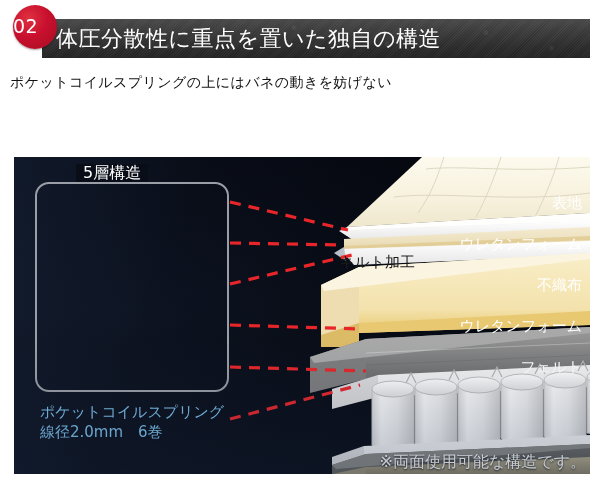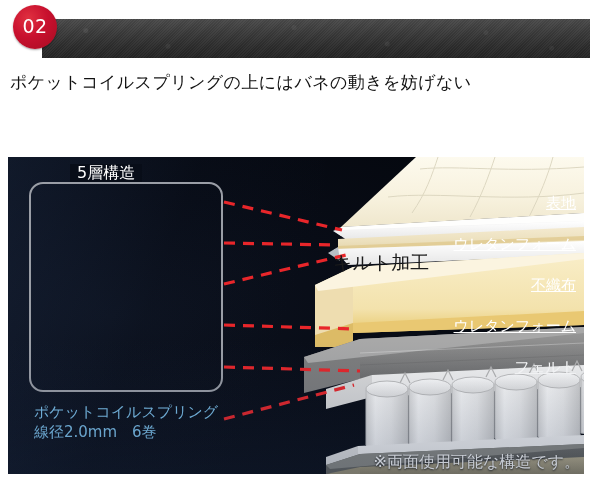--- a/index.html
+++ b/index.html
@@ -32,33 +32,33 @@
     position:absolute;left:56px;top:27px;
     font-size:22px;line-height:24px;color:#fff;letter-spacing:.5px;
     white-space:nowrap;
   }
   .badge{
     position:absolute;left:13px;top:5px;width:44px;height:44px;border-radius:50%;
     background:radial-gradient(circle at 35% 30%, #e03040 0%, #c8102e 45%, #a60d22 100%);
     box-shadow:0 1px 2px rgba(0,0,0,.35);
   }
   .badge span{
-    position:absolute;left:0;right:0;top:10px;text-align:center;
+    position:absolute;left:0;right:0;top:10px;text-align:left;
     font-size:19px;line-height:22px;color:#fff;font-weight:normal;letter-spacing:.5px;
   }
 
   
   .lead{position:absolute;left:10px;top:70px;width:580px;}
   .lead div{
-    font-size:17px;line-height:24px;color:#111;letter-spacing:.4px;white-space:nowrap;
+    font-size:14px;line-height:24px;color:#111;letter-spacing:.4px;white-space:nowrap;
   }
 
   
   .panel{
-    position:absolute;left:8px;top:157px;width:576px;height:317px;overflow:hidden;
+    position:absolute;left:14px;top:157px;width:576px;height:317px;overflow:hidden;
     background:
       radial-gradient(ellipse 80% 70% at 18% 50%, #0d1320 0%, #080c16 55%, #05080f 100%),
       linear-gradient(160deg,#121a28 0%,#0a0f1a 40%,#05080f 100%);
   }
   .panel::before{
     content:"";position:absolute;left:0;top:0;width:55%;height:100%;
     background:linear-gradient(110deg, rgba(40,60,95,.30) 0%, rgba(18,28,48,.12) 45%, transparent 78%);
   }
   .panel::after{
     content:"";position:absolute;left:0;bottom:0;width:100%;height:42%;
@@ -70,50 +70,51 @@
     position:absolute;left:21px;top:25px;width:190px;height:206px;
     border:2px solid #9a9ea6;border-radius:14px;
   }
   .box-title{
     position:absolute;left:62px;top:7px;
     padding:0 7px;background:#080d18;
     font-size:16px;line-height:18px;color:#ffffff;white-space:nowrap;
   }
   .layer-label{
     position:absolute;right:8px;
-    font-size:15px;line-height:18px;color:#ffffff;white-space:nowrap;text-align:right;text-decoration:underline;
+    font-size:15px;line-height:18px;color:#ffffff;white-space:nowrap;text-align:right;
   }
 
   
   .spring-caption{
     position:absolute;left:26px;top:245px;
     font-size:15px;line-height:20px;color:#7cc0ea;white-space:nowrap;
   }
 
   
   .bottom-note{
     position:absolute;right:4px;bottom:2px;
     font-size:16px;line-height:20px;color:#ffffff;white-space:nowrap;
     text-shadow:0 1px 2px rgba(0,0,0,.85);
   }
 
   
   .quilt-label{
     position:absolute;left:325px;top:96px;
-    font-size:19px;line-height:18px;color:#1b1b1b;white-space:nowrap;
+    font-size:15px;line-height:18px;color:#1b1b1b;white-space:nowrap;
   }
 
   .svg-layer{position:absolute;left:0;top:0;width:576px;height:317px;}
   .leader-svg{position:absolute;left:0;top:0;width:576px;height:317px;pointer-events:none;}
 </style>
 </head>
 <body>
 
 <div class="header">
   <div class="header-bar"></div>
+  <div class="header-title">体圧分散性に重点を置いた独自の構造</div>
   <div class="badge">
     <span>02</span>
   </div>
 </div>
 
 <div class="lead">
   <div>ポケットコイルスプリングの上にはバネの動きを妨げない</div>
 </div>
 
 <div class="panel">

